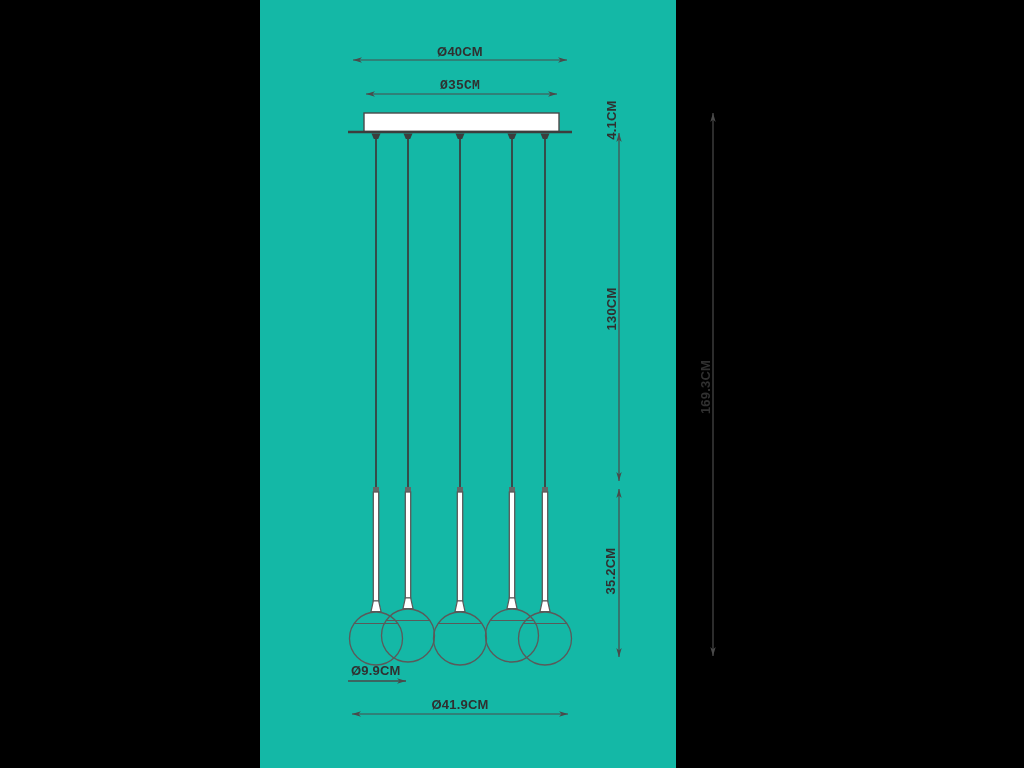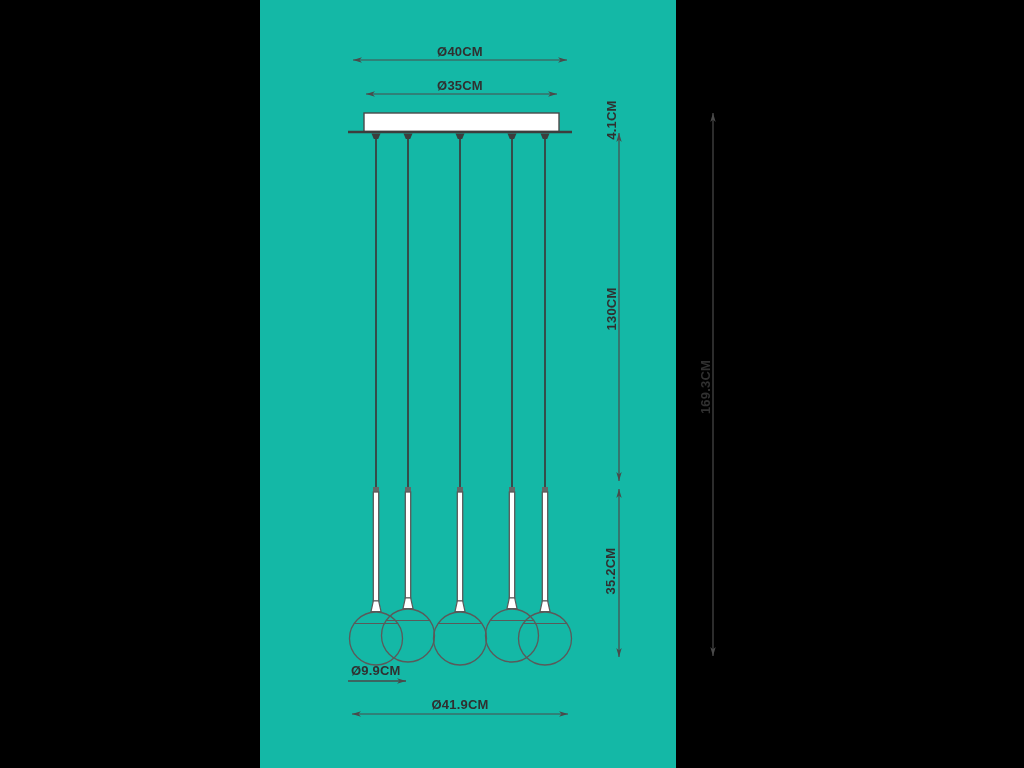--- a/index.html
+++ b/index.html
@@ -114,21 +114,21 @@
       <g stroke="#4a4a4a" stroke-width="1.3">
         <line x1="88" y1="681" x2="146" y2="681" marker-end="url(#arr)"></line>
       </g>
       <g stroke="#4a4a4a" stroke-width="1.2">
         <line x1="92" y1="714" x2="308" y2="714" marker-start="url(#arr)" marker-end="url(#arr)"></line>
       </g>
     </svg>
 
     <div class="dim-label h-center" style="left:150px;top:44px;">Ø40CM</div>
 
-    <div class="dim-label h-center" style="left:150px;top:78px;">Ø35CM</div>
+    <div class="dim-label h-center" style="left:150px;top:78px;font-family:Liberation Mono, monospace;">Ø35CM</div>
 
     <div class="dim-label vlabel" style="left:307px;top:112px;">4.1CM</div>
 
     <div class="dim-label vlabel" style="left:307px;top:301px;">130CM</div>
 
     <div class="dim-label vlabel" style="left:306px;top:563px;">35.2CM</div>
 
     <div class="dim-label vlabel" style="left:401px;top:379px;">169.3CM</div>
 
     <div class="dim-label" style="left:91px;top:663px;">Ø9.9CM</div>

